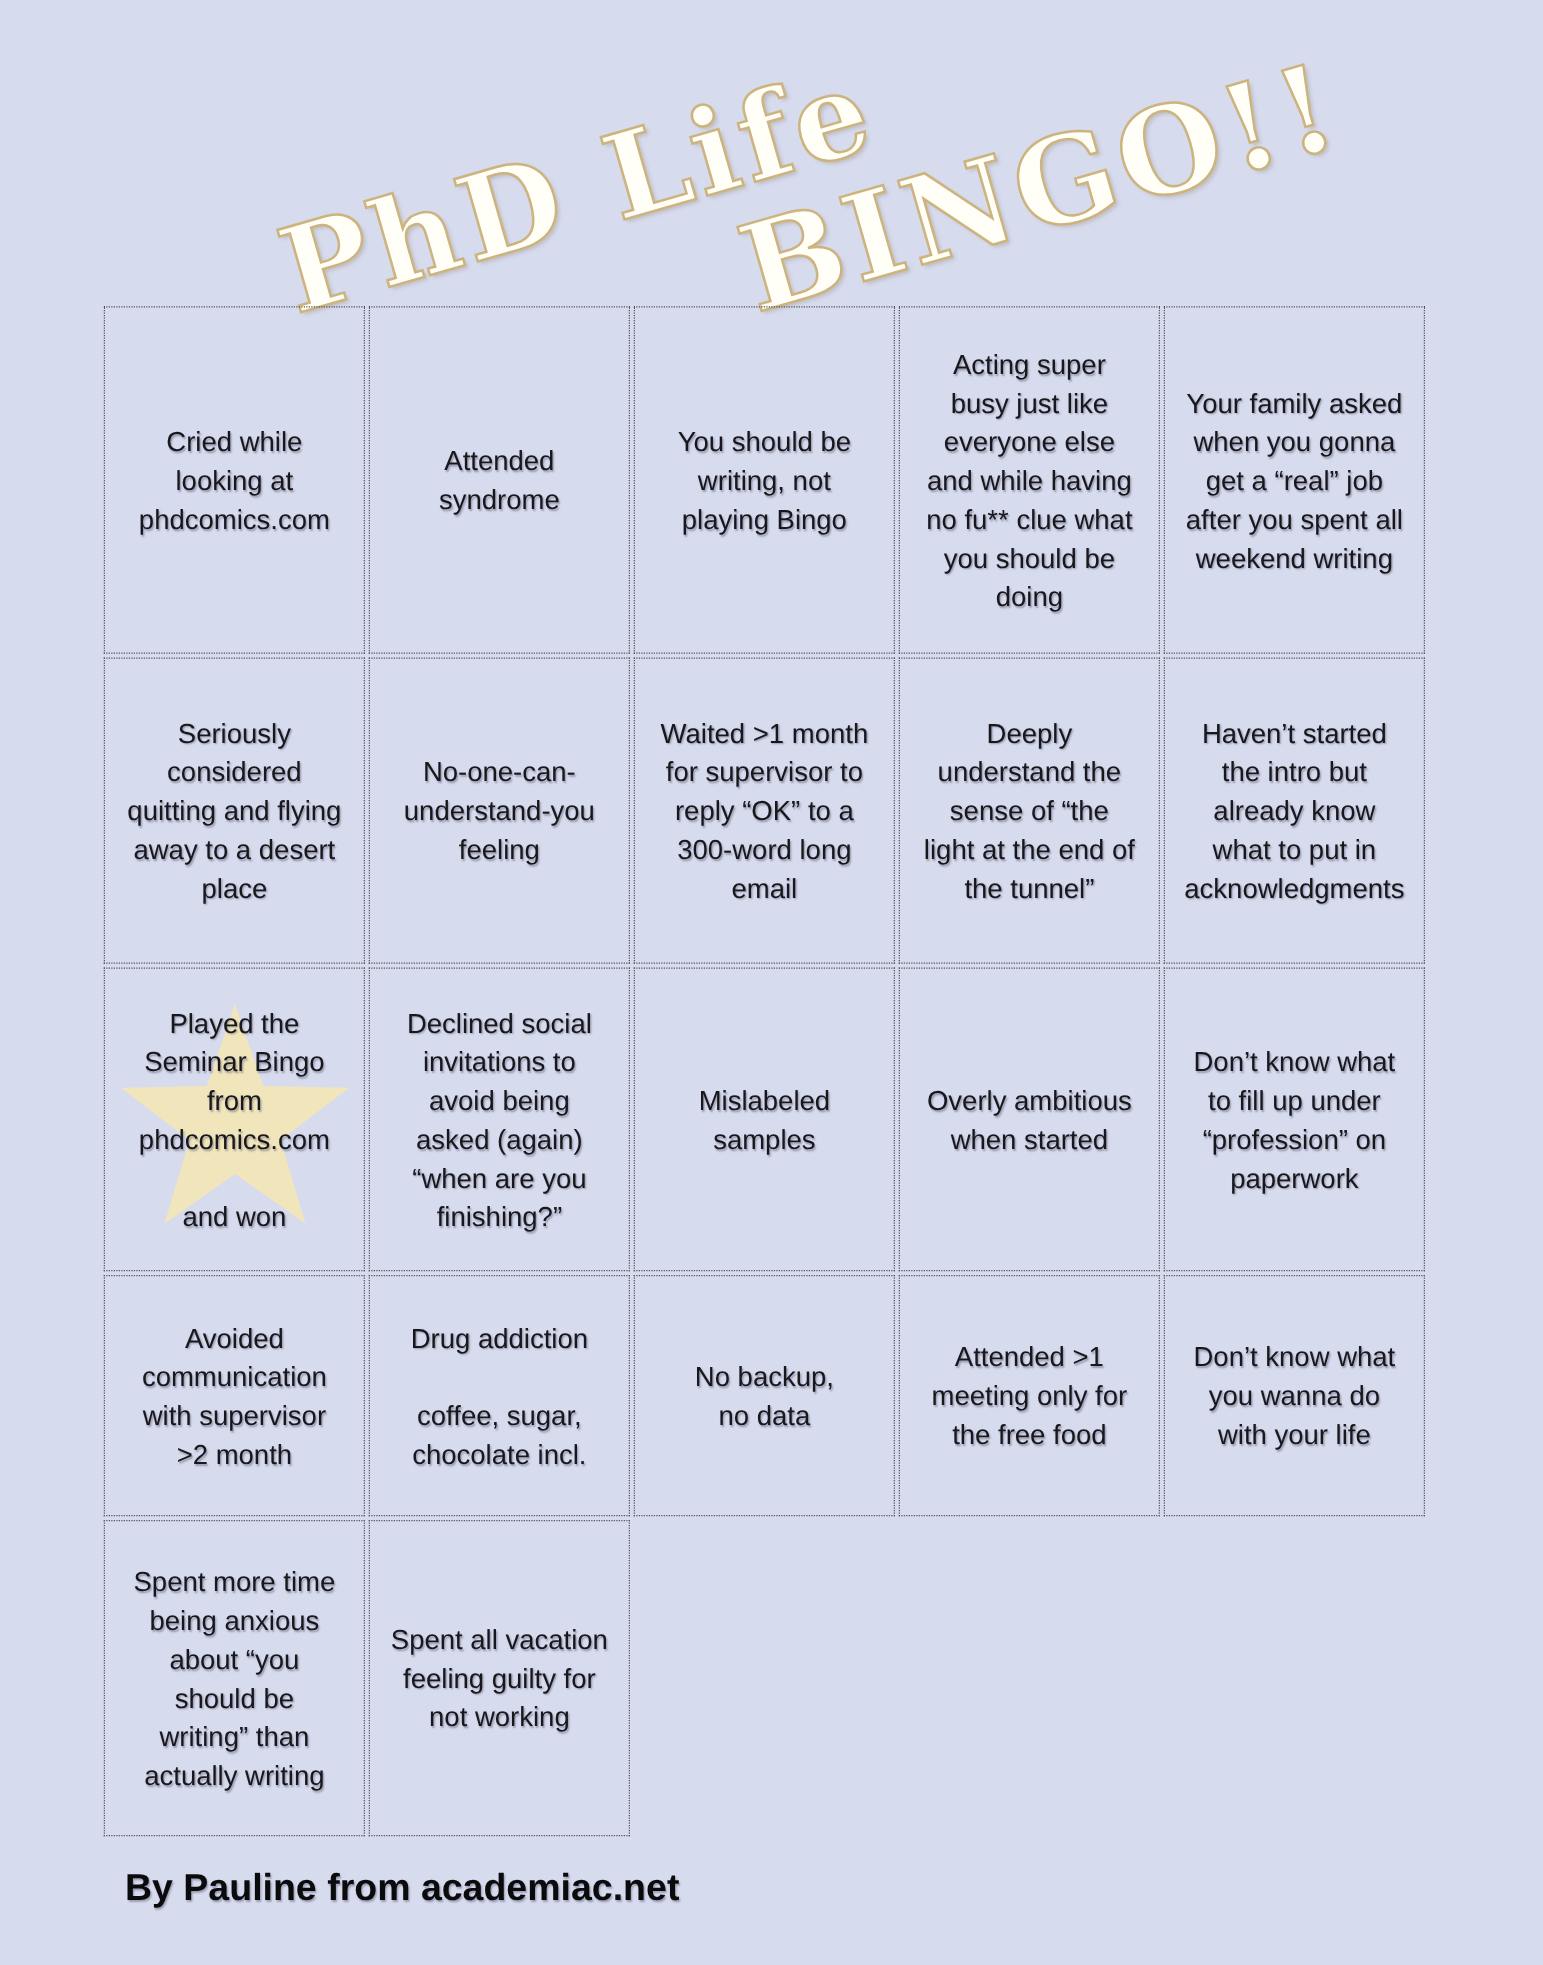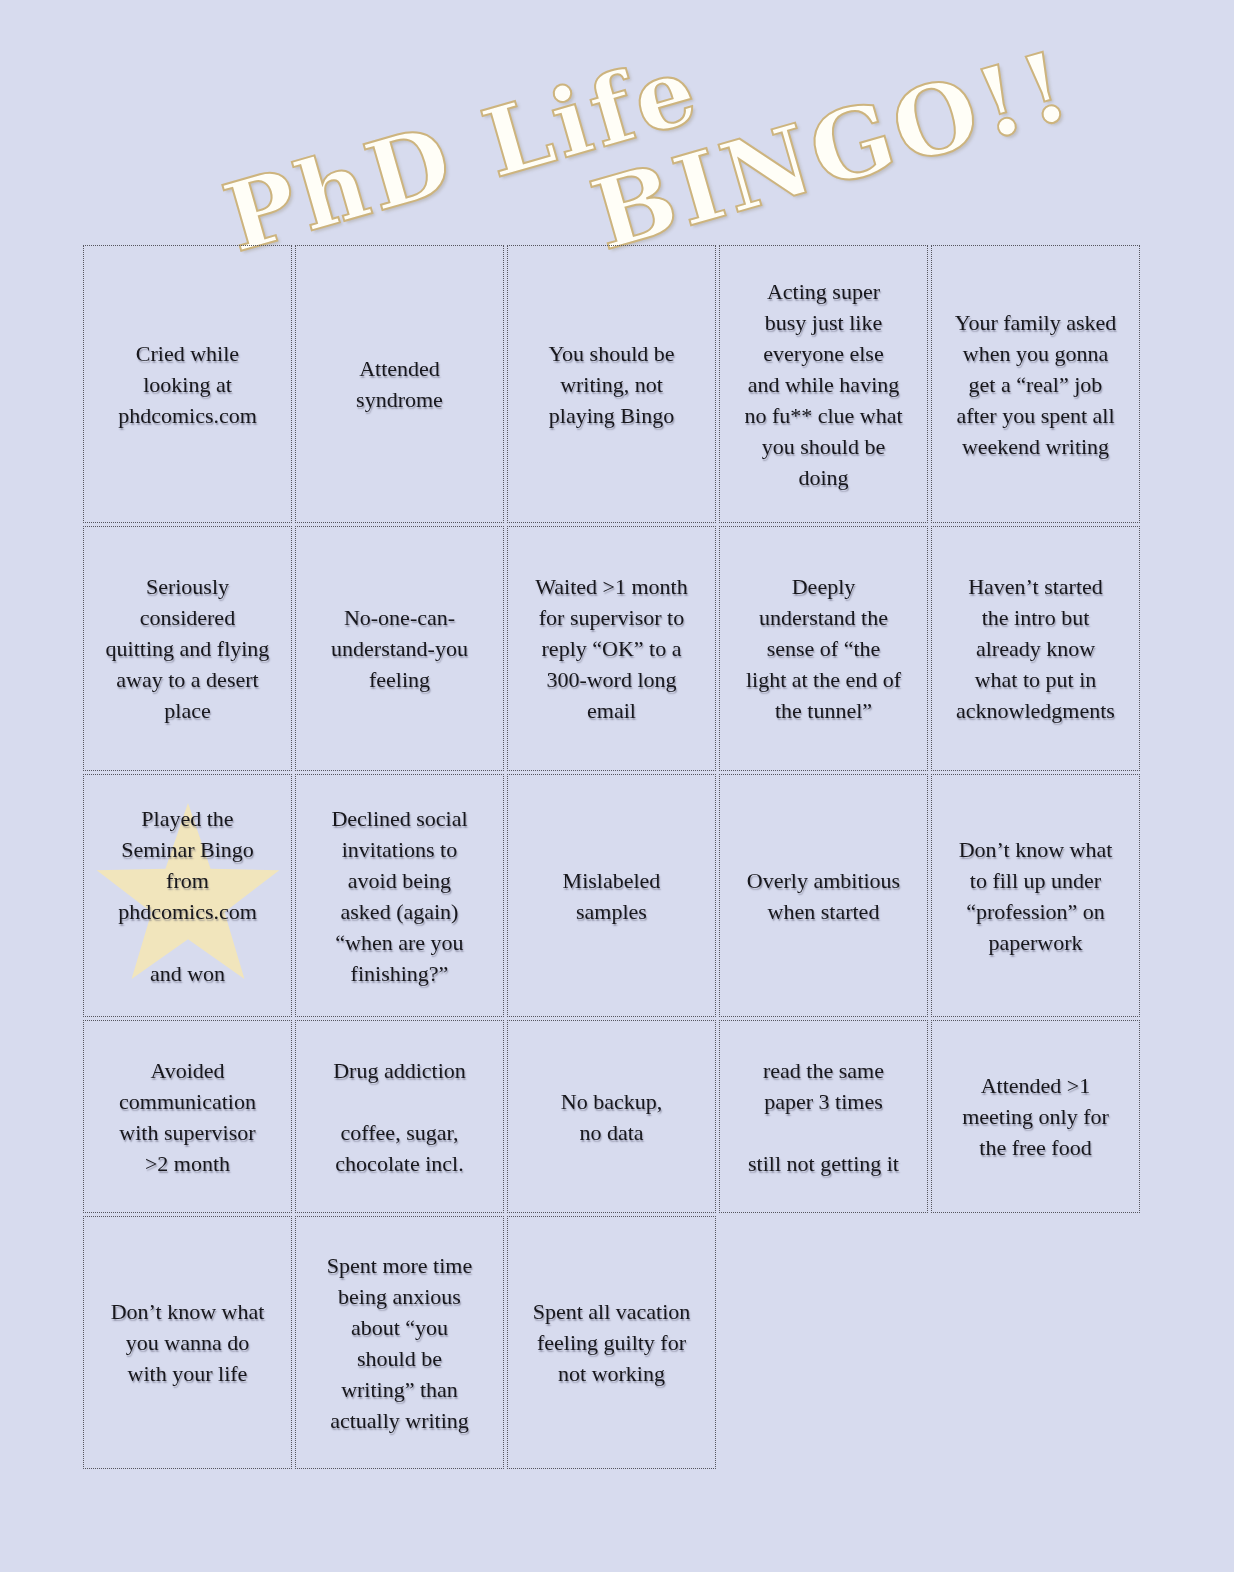--- a/index.html
+++ b/index.html
@@ -48,21 +48,20 @@
     gap: 3px;
   }
   .cell {
     position: relative;
     border: 1px dotted var(--cell-border);
     display: flex;
     align-items: center;
     justify-content: center;
     text-align: center;
     overflow: hidden;
-    font-family: Liberation Serif, serif;
   }
   .cell-text {
     position: relative;
     z-index: 1;
     white-space: pre-line;
     font-size: 22px;
     line-height: 31px;
     color: var(--cell-text);
     text-shadow: 1px 1.5px 1.5px rgba(70, 70, 95, 0.45);
     padding: 0 3px;
@@ -204,26 +203,20 @@
 
 coffee, sugar,
 chocolate incl.</span>
       </div>
     <div class="cell">
         <span class="cell-text">No backup,
 no data</span>
       </div>
 
     <div class="cell">
-        <span class="cell-text">read the same
-paper 3 times
-
-still not getting it</span>
-      </div>
-    <div class="cell">
         <span class="cell-text">Attended &gt;1
 meeting only for
 the free food</span>
       </div>
     <div class="cell">
         <span class="cell-text">Don’t know what
 you wanna do
 with your life</span>
       </div>
     <div class="cell">
@@ -234,14 +227,15 @@
 writing” than
 actually writing</span>
       </div>
     <div class="cell">
         <span class="cell-text">Spent all vacation
 feeling guilty for
 not working</span>
       </div>
   </div>
 
+  <div class="footer">By Pauline from academiac.net</div>
 
 </div>
 
 </body></html>

